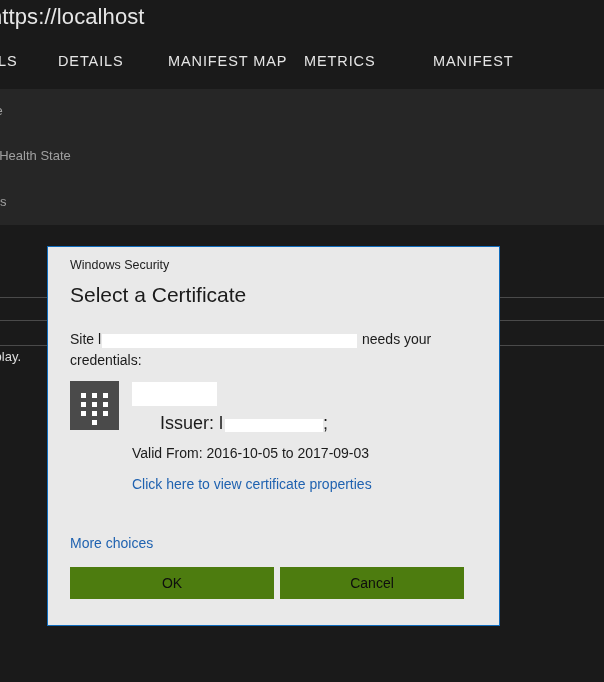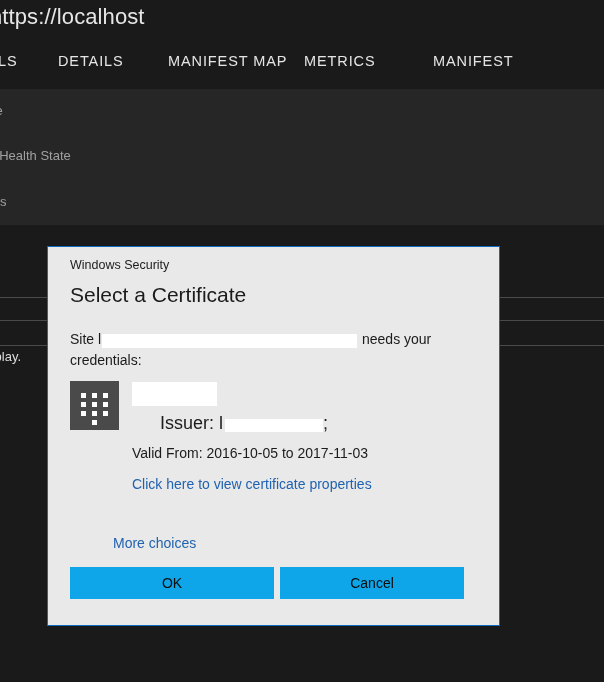--- a/index.html
+++ b/index.html
@@ -220,28 +220,27 @@
     white-space: nowrap;
     cursor: default;
   }
 
   #more-choices {
     position: absolute;
     left: 22px; top: 288px;
     font-size: 14px;
     color: #1f62b0;
     cursor: default;
-    margin-left: 43px;
   }
 
   .dlg-button {
     position: absolute;
     top: 320px;
     height: 32px;
-    background: #0ea5e9;
+    background: #4d7c0f;
     border: none;
     font-family: "Liberation Sans", sans-serif;
     font-size: 14px;
     color: #0e0e0e;
     cursor: default;
     padding: 0;
   }
   #ok-button { left: 22px; width: 204px; }
   #cancel-button { left: 232px; width: 184px; }
 </style>
@@ -310,21 +309,21 @@
       <span class="dot" style="left:22px; top:30px"></span>
       <span class="dot" style="left:33px; top:30px"></span>
       <span class="dot" style="left:22px; top:39px"></span>
     </div>
 
     <div id="cert-fields">
       <span class="redaction" id="redaction-name"></span>
       <div id="cert-issuer">
         <span>Issuer: l</span><span class="redaction" id="redaction-issuer"></span><span>;</span>
       </div>
-      <div id="cert-validity">Valid From: 2016-10-05 to 2017-11-03</div>
+      <div id="cert-validity">Valid From: 2016-10-05 to 2017-09-03</div>
       <div id="cert-properties-link">Click here to view certificate properties</div>
     </div>
   </div>
 
   <div id="more-choices">More choices</div>
 
   <button class="dlg-button" id="ok-button">OK</button>
   <button class="dlg-button" id="cancel-button">Cancel</button>
 </div>
 

